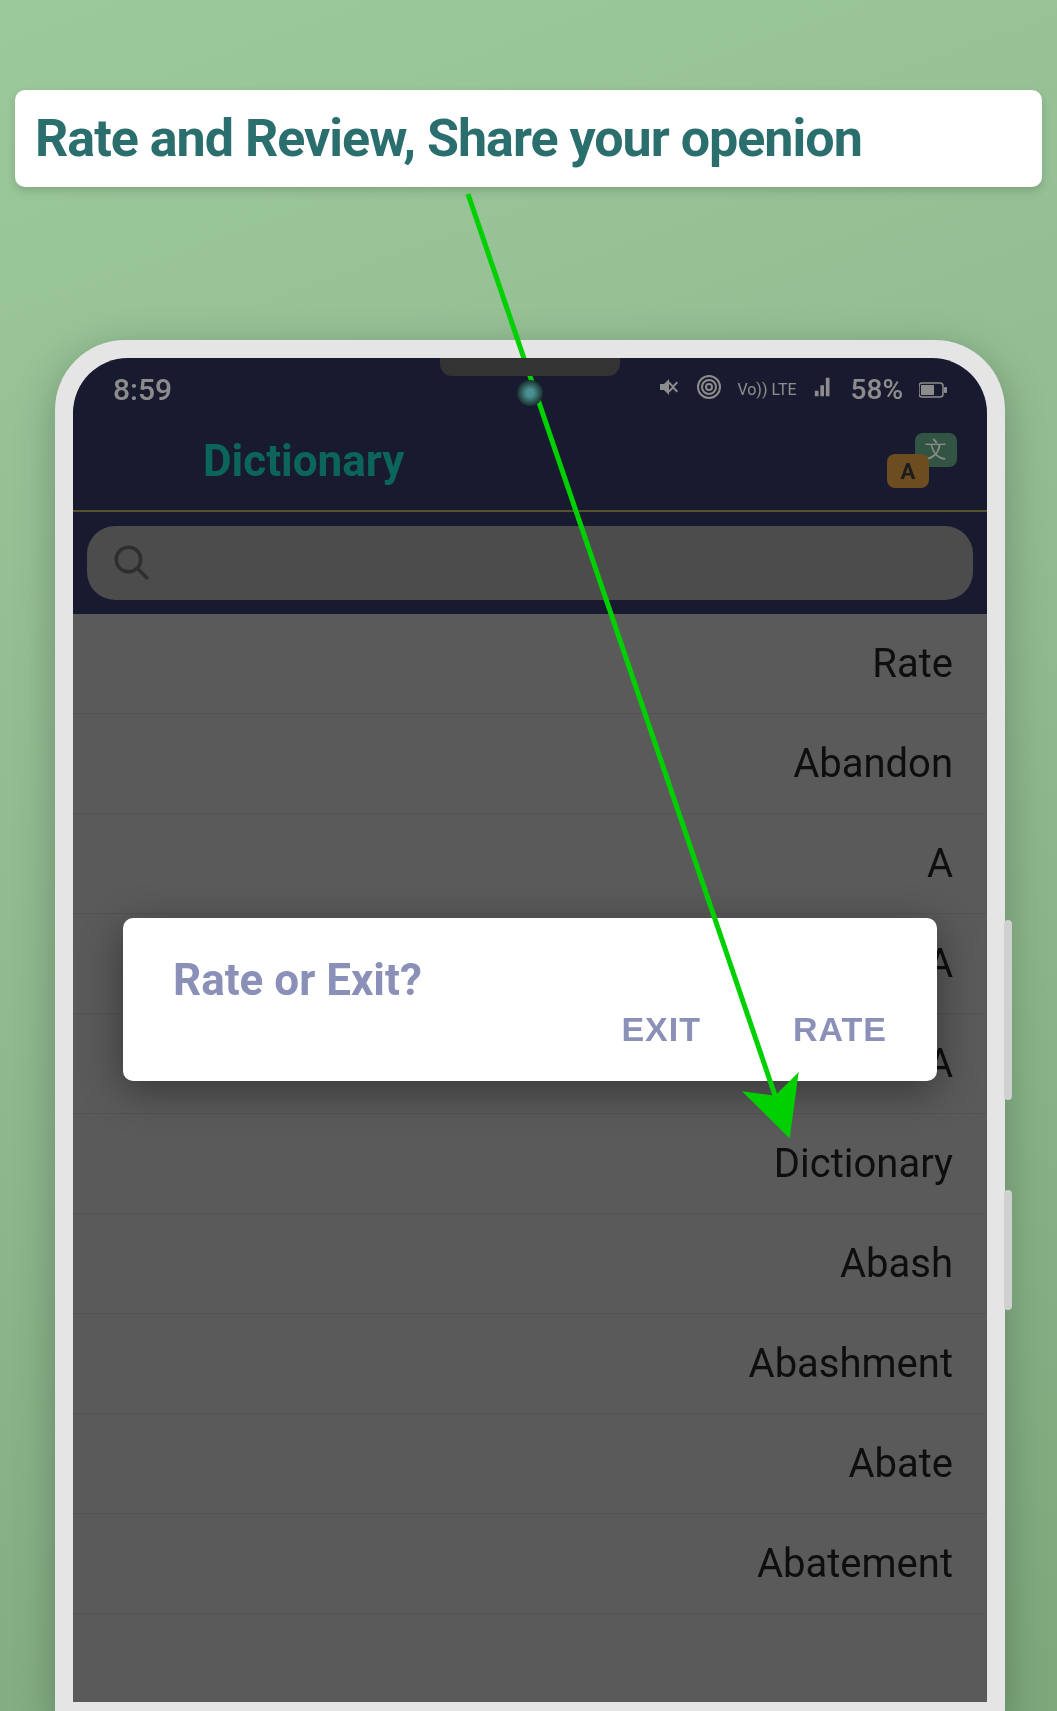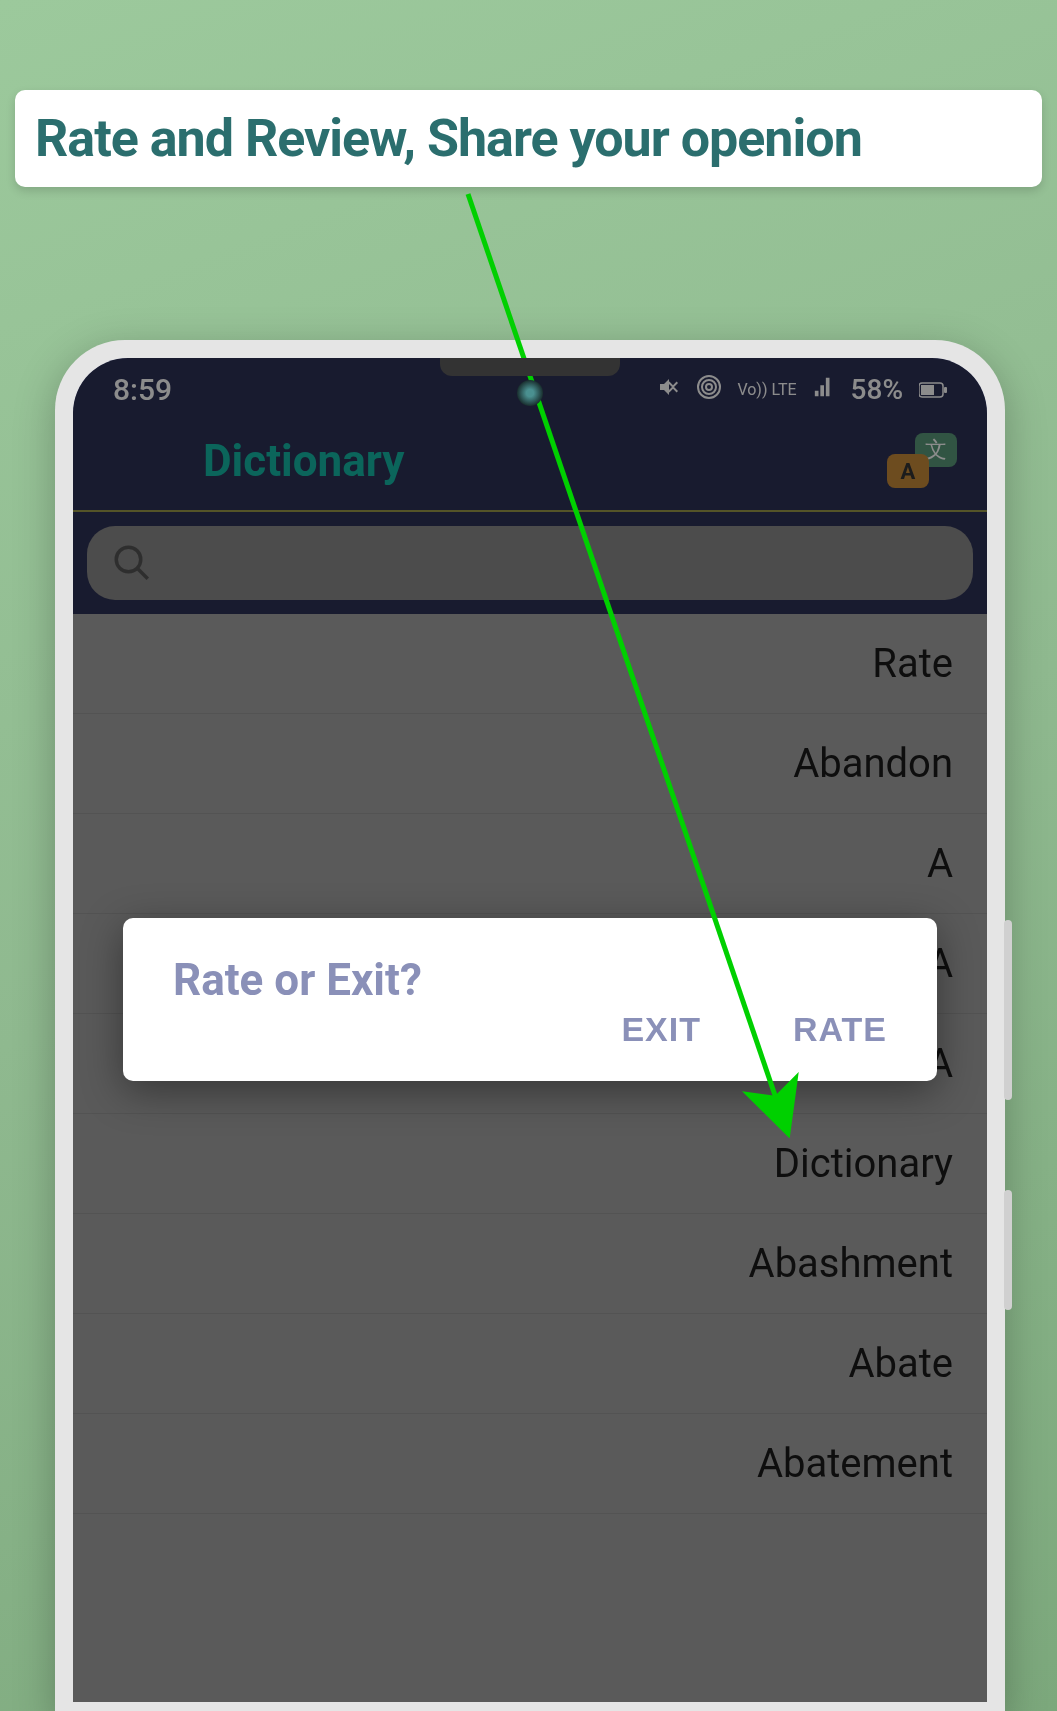--- a/index.html
+++ b/index.html
@@ -311,20 +311,21 @@
         </div>
       </div>
 
       <div class="word-list">
         <div class="word-item">Rate</div>
         <div class="word-item">Abandon</div>
         <div class="word-item">A</div>
         <div class="word-item">A</div>
         <div class="word-item">A</div>
         <div class="word-item">Dictionary</div>
+        <div class="word-item">Abash</div>
         <div class="word-item">Abashment</div>
         <div class="word-item">Abate</div>
         <div class="word-item">Abatement</div>
 
       </div>
     </div>
 
     <div class="overlay"></div>
 
     <div class="dialog">

